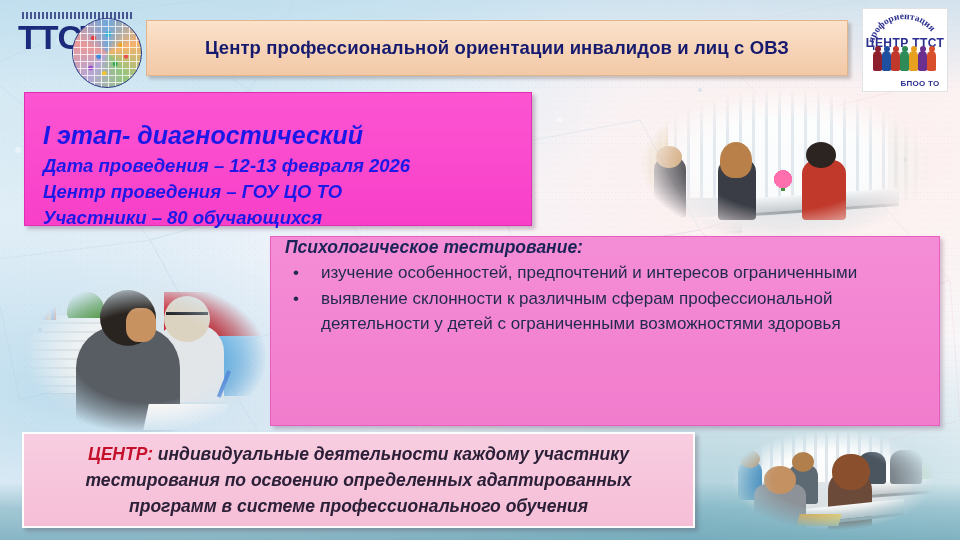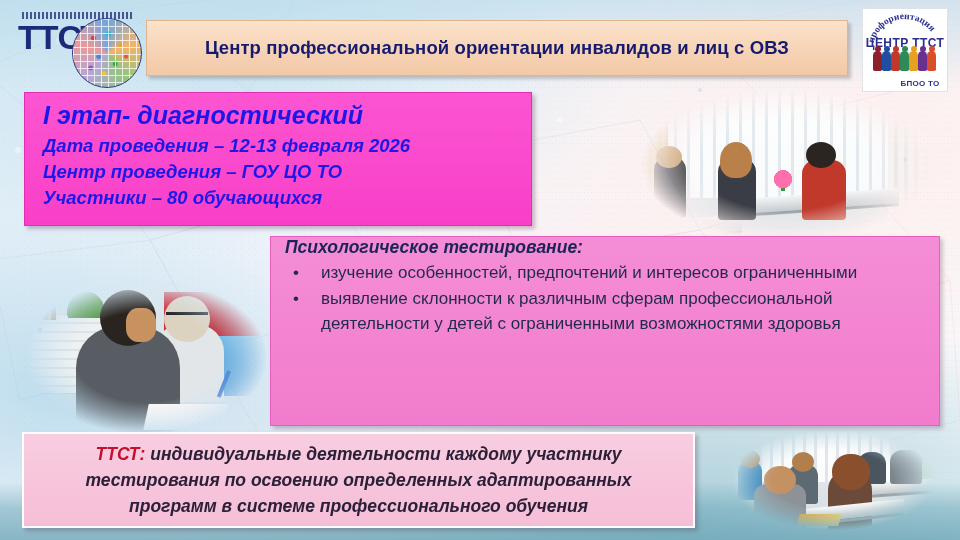--- a/index.html
+++ b/index.html
@@ -196,21 +196,21 @@
   #stage-box{
     position:absolute;left:24px;top:92px;width:508px;height:134px;
     background:#fb52d0;
     background:linear-gradient(180deg,#fc55d2,#f83fc8);
     border:1px solid #e02fb4;
     box-shadow:3px 3px 4px rgba(90,40,80,.30);
     padding:8px 0 0 18px;box-sizing:border-box;
   }
   #stage-box .title{
     font-size:25px;font-weight:bold;font-style:italic;color:#1b18e8;
-    line-height:1.18;margin-bottom:2px;
+    line-height:1.18;margin-bottom:2px;margin-top:20px;
   }
   #stage-box .line{
     font-size:18.5px;font-weight:bold;font-style:italic;color:#1b18e8;
     line-height:1.42;
   }
 
   
   #testing-box{
     position:absolute;left:270px;top:236px;width:670px;height:190px;
     background:#f389d4;
@@ -404,19 +404,19 @@
       </li>
       <li>
         <span class="bullet">•</span>
         <span>выявление склонности к различным сферам профессиональной деятельности у детей с ограниченными возможностями здоровья</span>
       </li>
     </ul>
   </div>
 
   <div id="result-box">
     <div class="rline">
-      <span class="rlabel">ТТСТ:</span><span> индивидуальные деятельности каждому участнику</span>
+      <span class="rlabel">ЦЕНТР:</span><span> индивидуальные деятельности каждому участнику</span>
     </div>
     <div class="rline">тестирования по освоению определенных адаптированных</div>
     <div class="rline">программ в системе профессионального обучения</div>
   </div>
 
 </div>
 
 </body></html>

